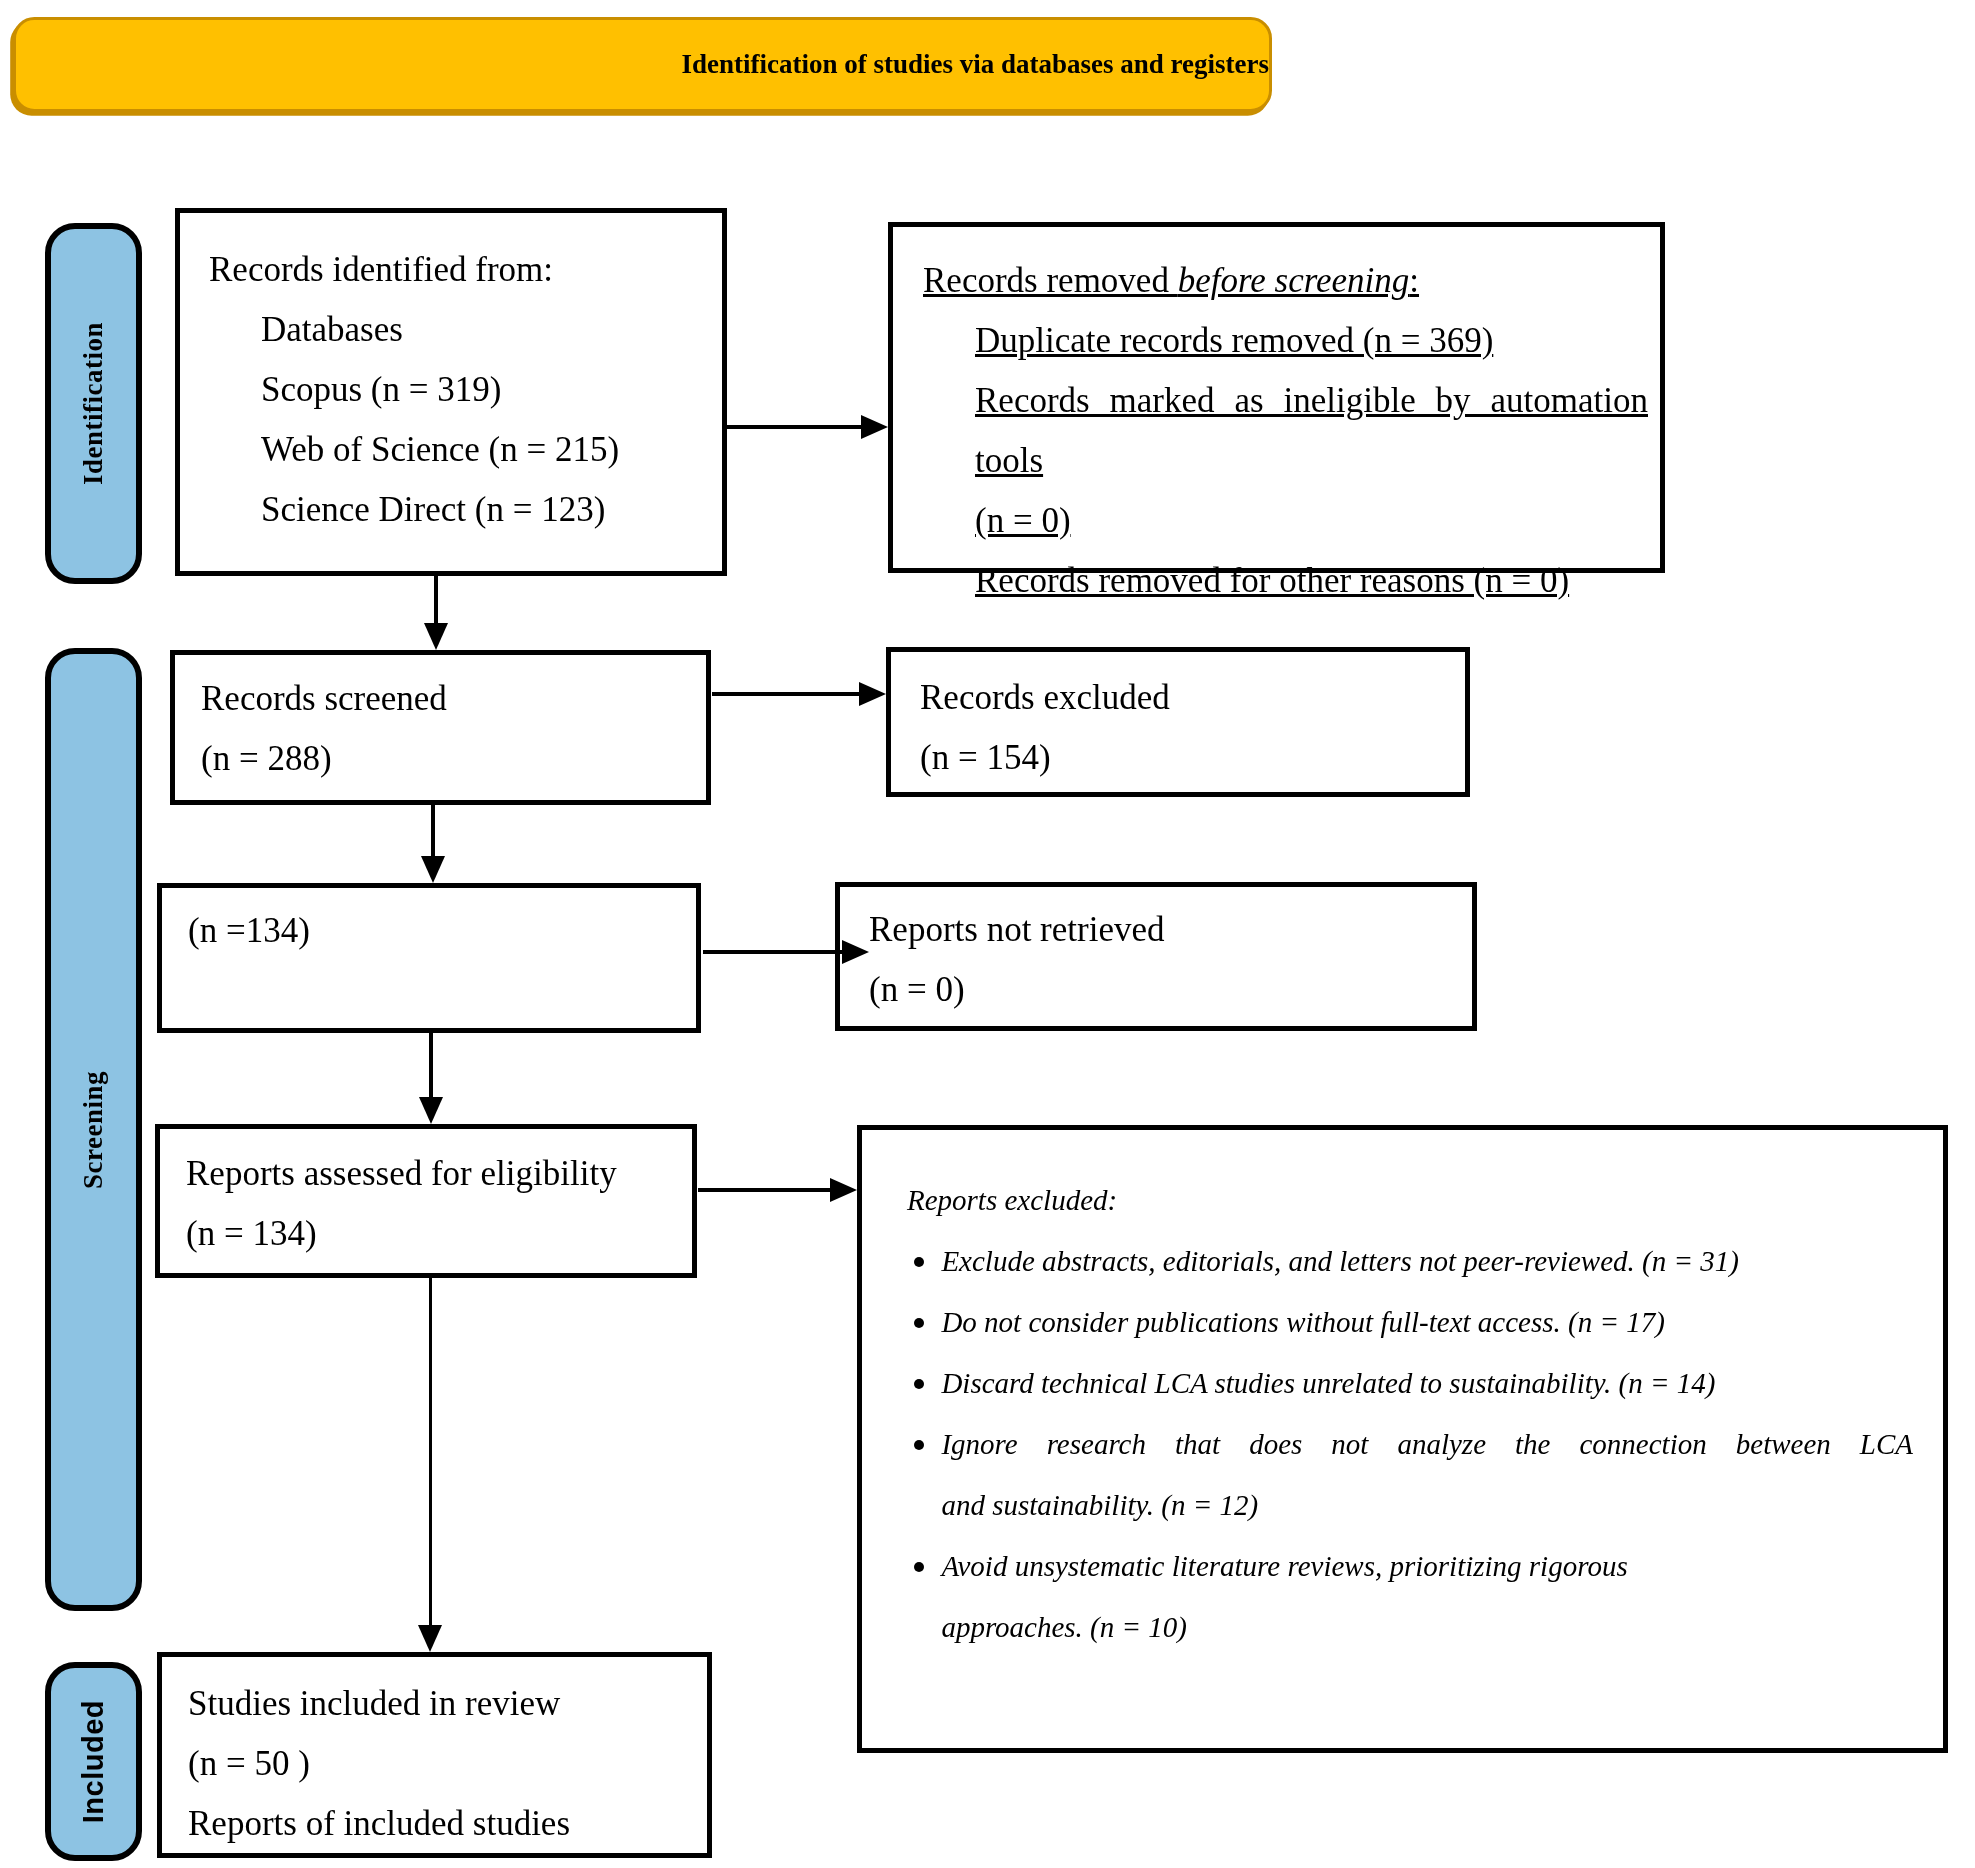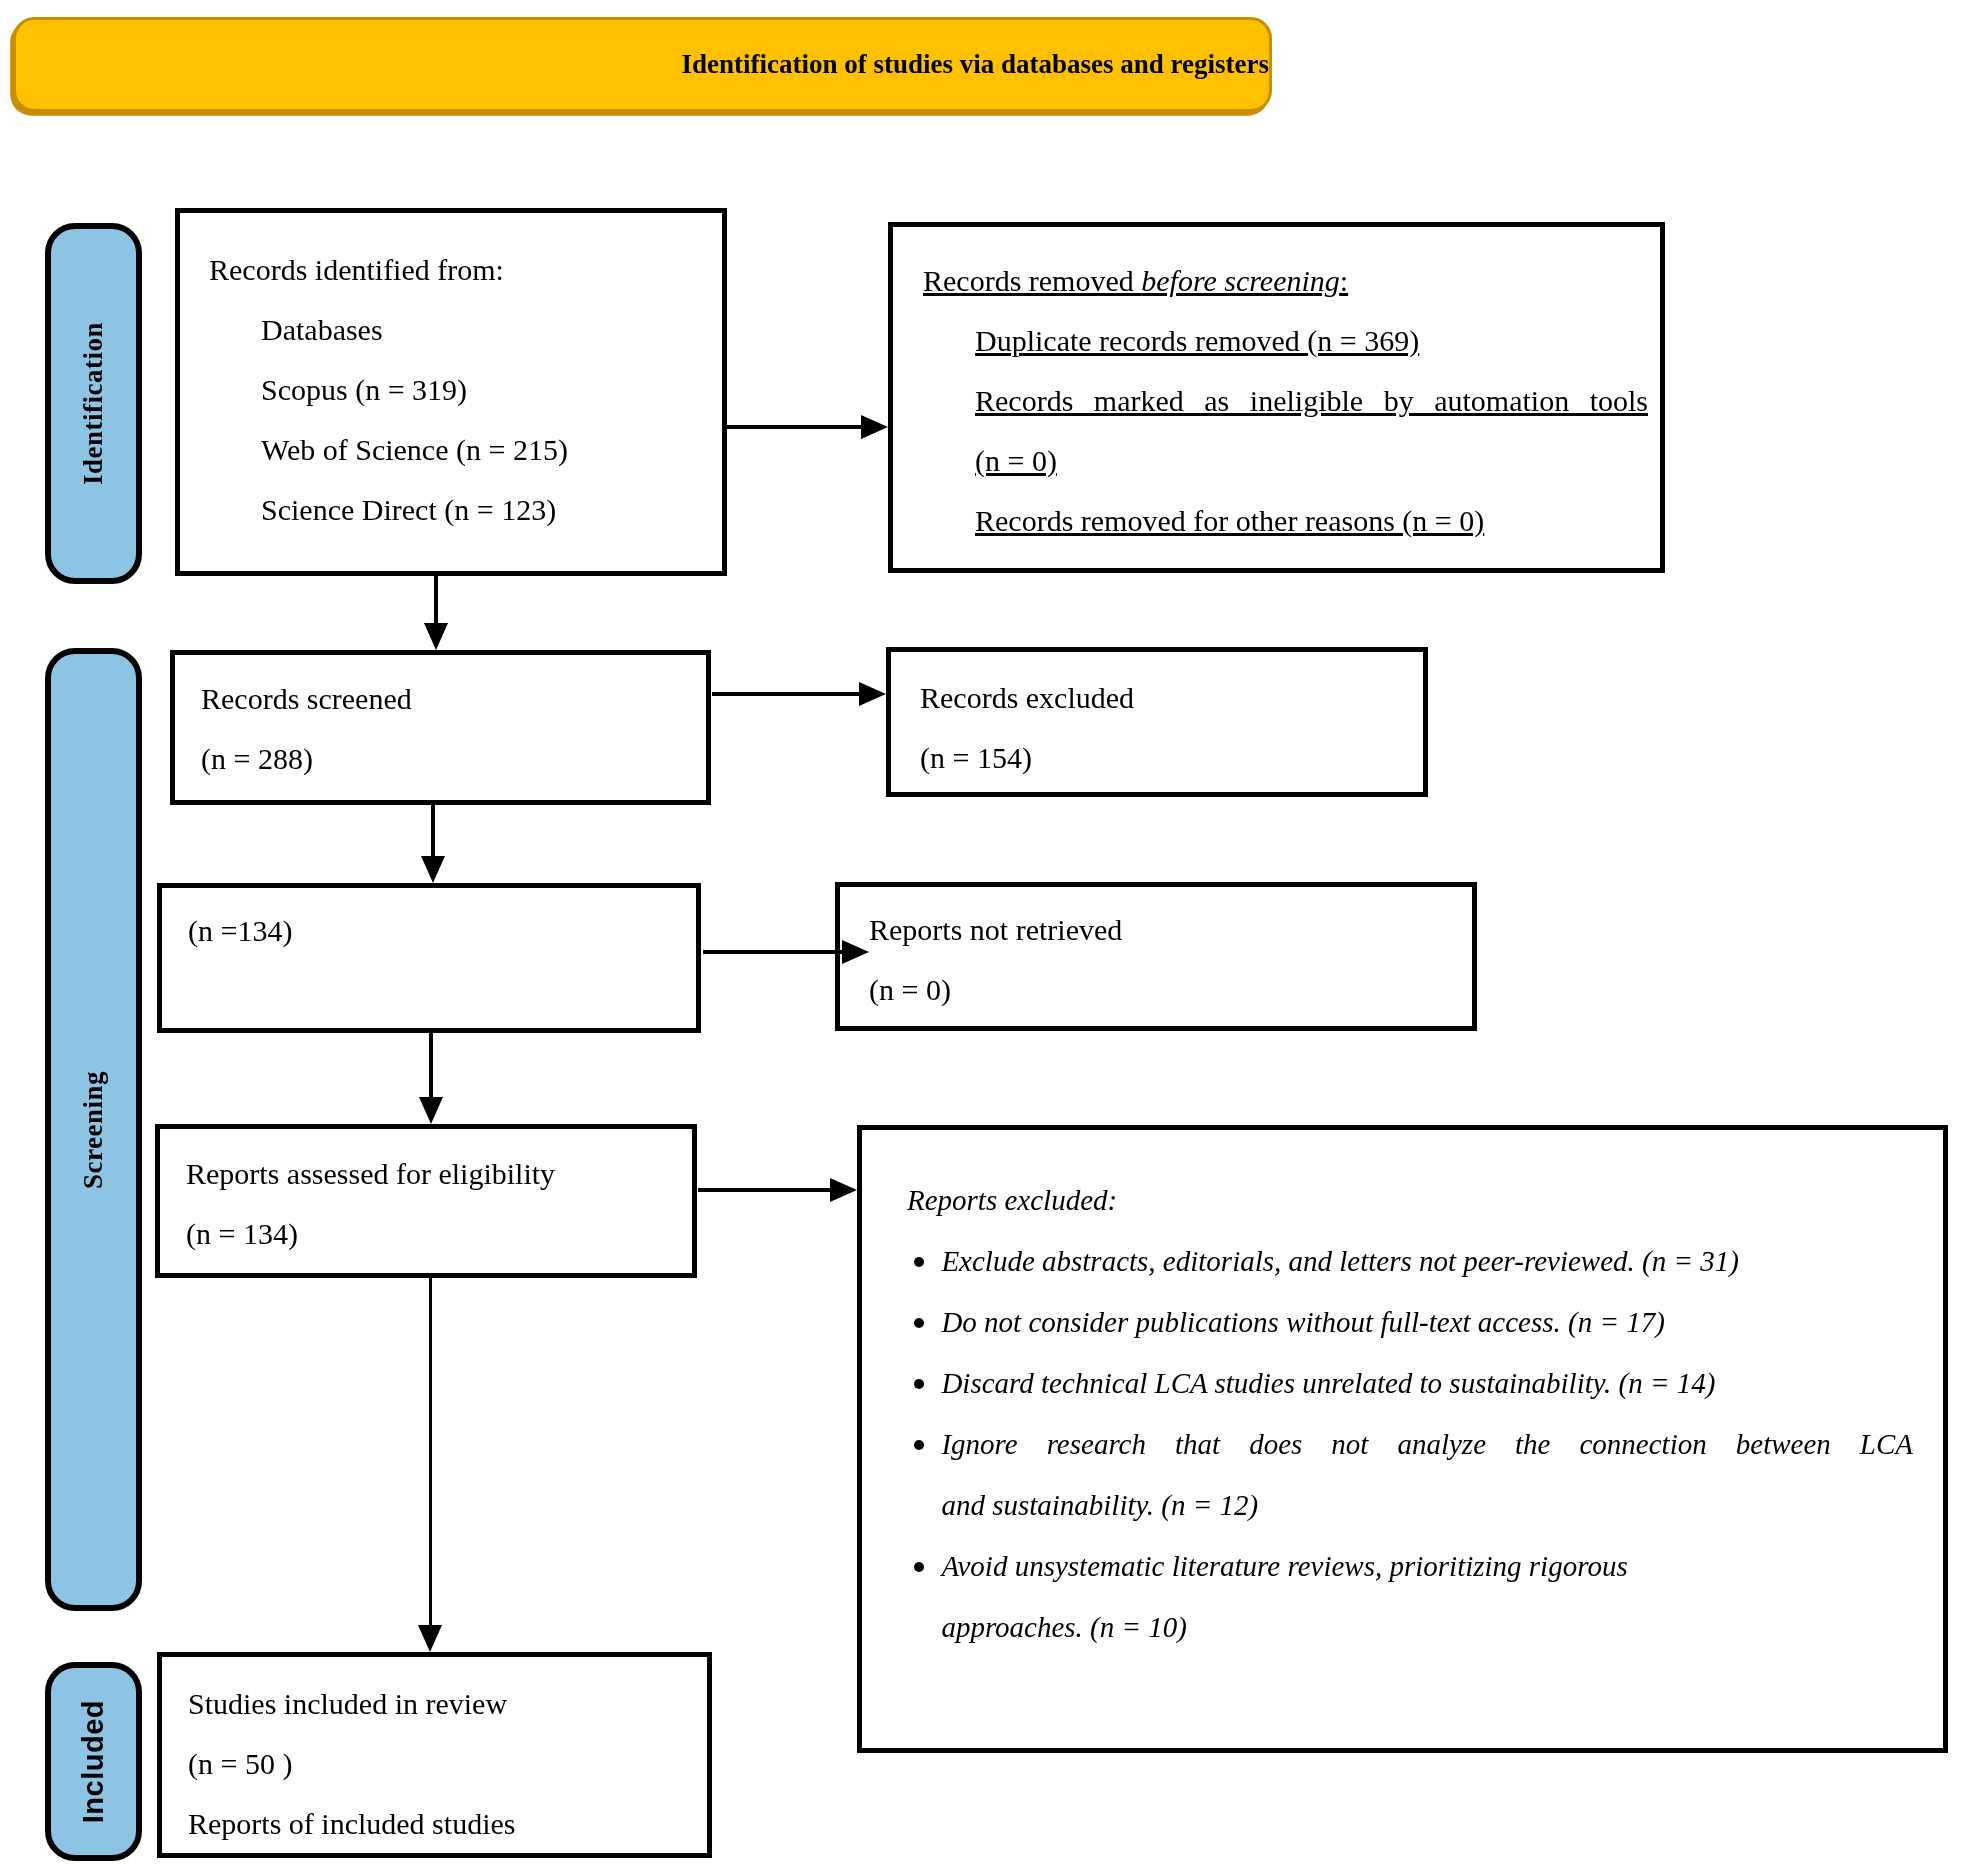--- a/index.html
+++ b/index.html
@@ -50,35 +50,35 @@
     letter-spacing: 0.5px;
   }
   #bar-included .bar-label { font-family: "Liberation Sans", sans-serif; font-size: 29px; }
 
   
   .box {
     position: absolute;
     background: #fff;
     border: 5.6px solid #000;
     box-sizing: border-box;
-    font-size: 30px;
+    font-size: 35px;
     line-height: 60px;
   }
   .line { white-space: nowrap; }
   .indent { margin-left: 52px; }
   .stretch {
     white-space: normal;
     text-align: justify;
     text-align-last: justify;
   }
 
   #box-identified       { left: 175px;  top: 208px;  width: 552px; height: 368px;  padding: 27px 9.3px 0 29px; }
   #box-removed          { left: 888px; top: 222px;  width: 777px; height: 351px;  padding: 24px 12px 0 30px; text-decoration: underline; }
   #box-screened         { left: 170px;  top: 650px; width: 541px; height: 155px;  padding: 14px 9px 0 26px; }
-  #box-records-excluded { left: 886px; top: 647px; width: 542px; height: 150px;  padding: 16px 9.3px 0 29px; }
+  #box-records-excluded { left: 886px; top: 647px; width: 584px; height: 150px;  padding: 16px 9.3px 0 29px; }
   #box-sought           { left: 157px;  top: 883px; width: 544px; height: 150px;  padding: 13px 9.3px 0 26px; }
   #box-not-retrieved    { left: 835px; top: 882px; width: 642px; height: 149px;  padding: 13px 6px 0 29px; }
   #box-assessed         { left: 155px;  top: 1124px; width: 542px; height: 154px;  padding: 15px 9.3px 0 26px; }
   #box-reports-excluded { left: 857px; top: 1125px; width: 1091px; height: 628px; padding: 40px 30px 0 45px; font-size: 29px; line-height: 61px; font-style: italic; }
   #box-included         { left: 157px;  top: 1652px; width: 555px; height: 206px;  padding: 17px 9.3px 0 26px; }
 
   
   .bullet { display: flex; align-items: flex-start; }
   .dot {
     flex: none;

